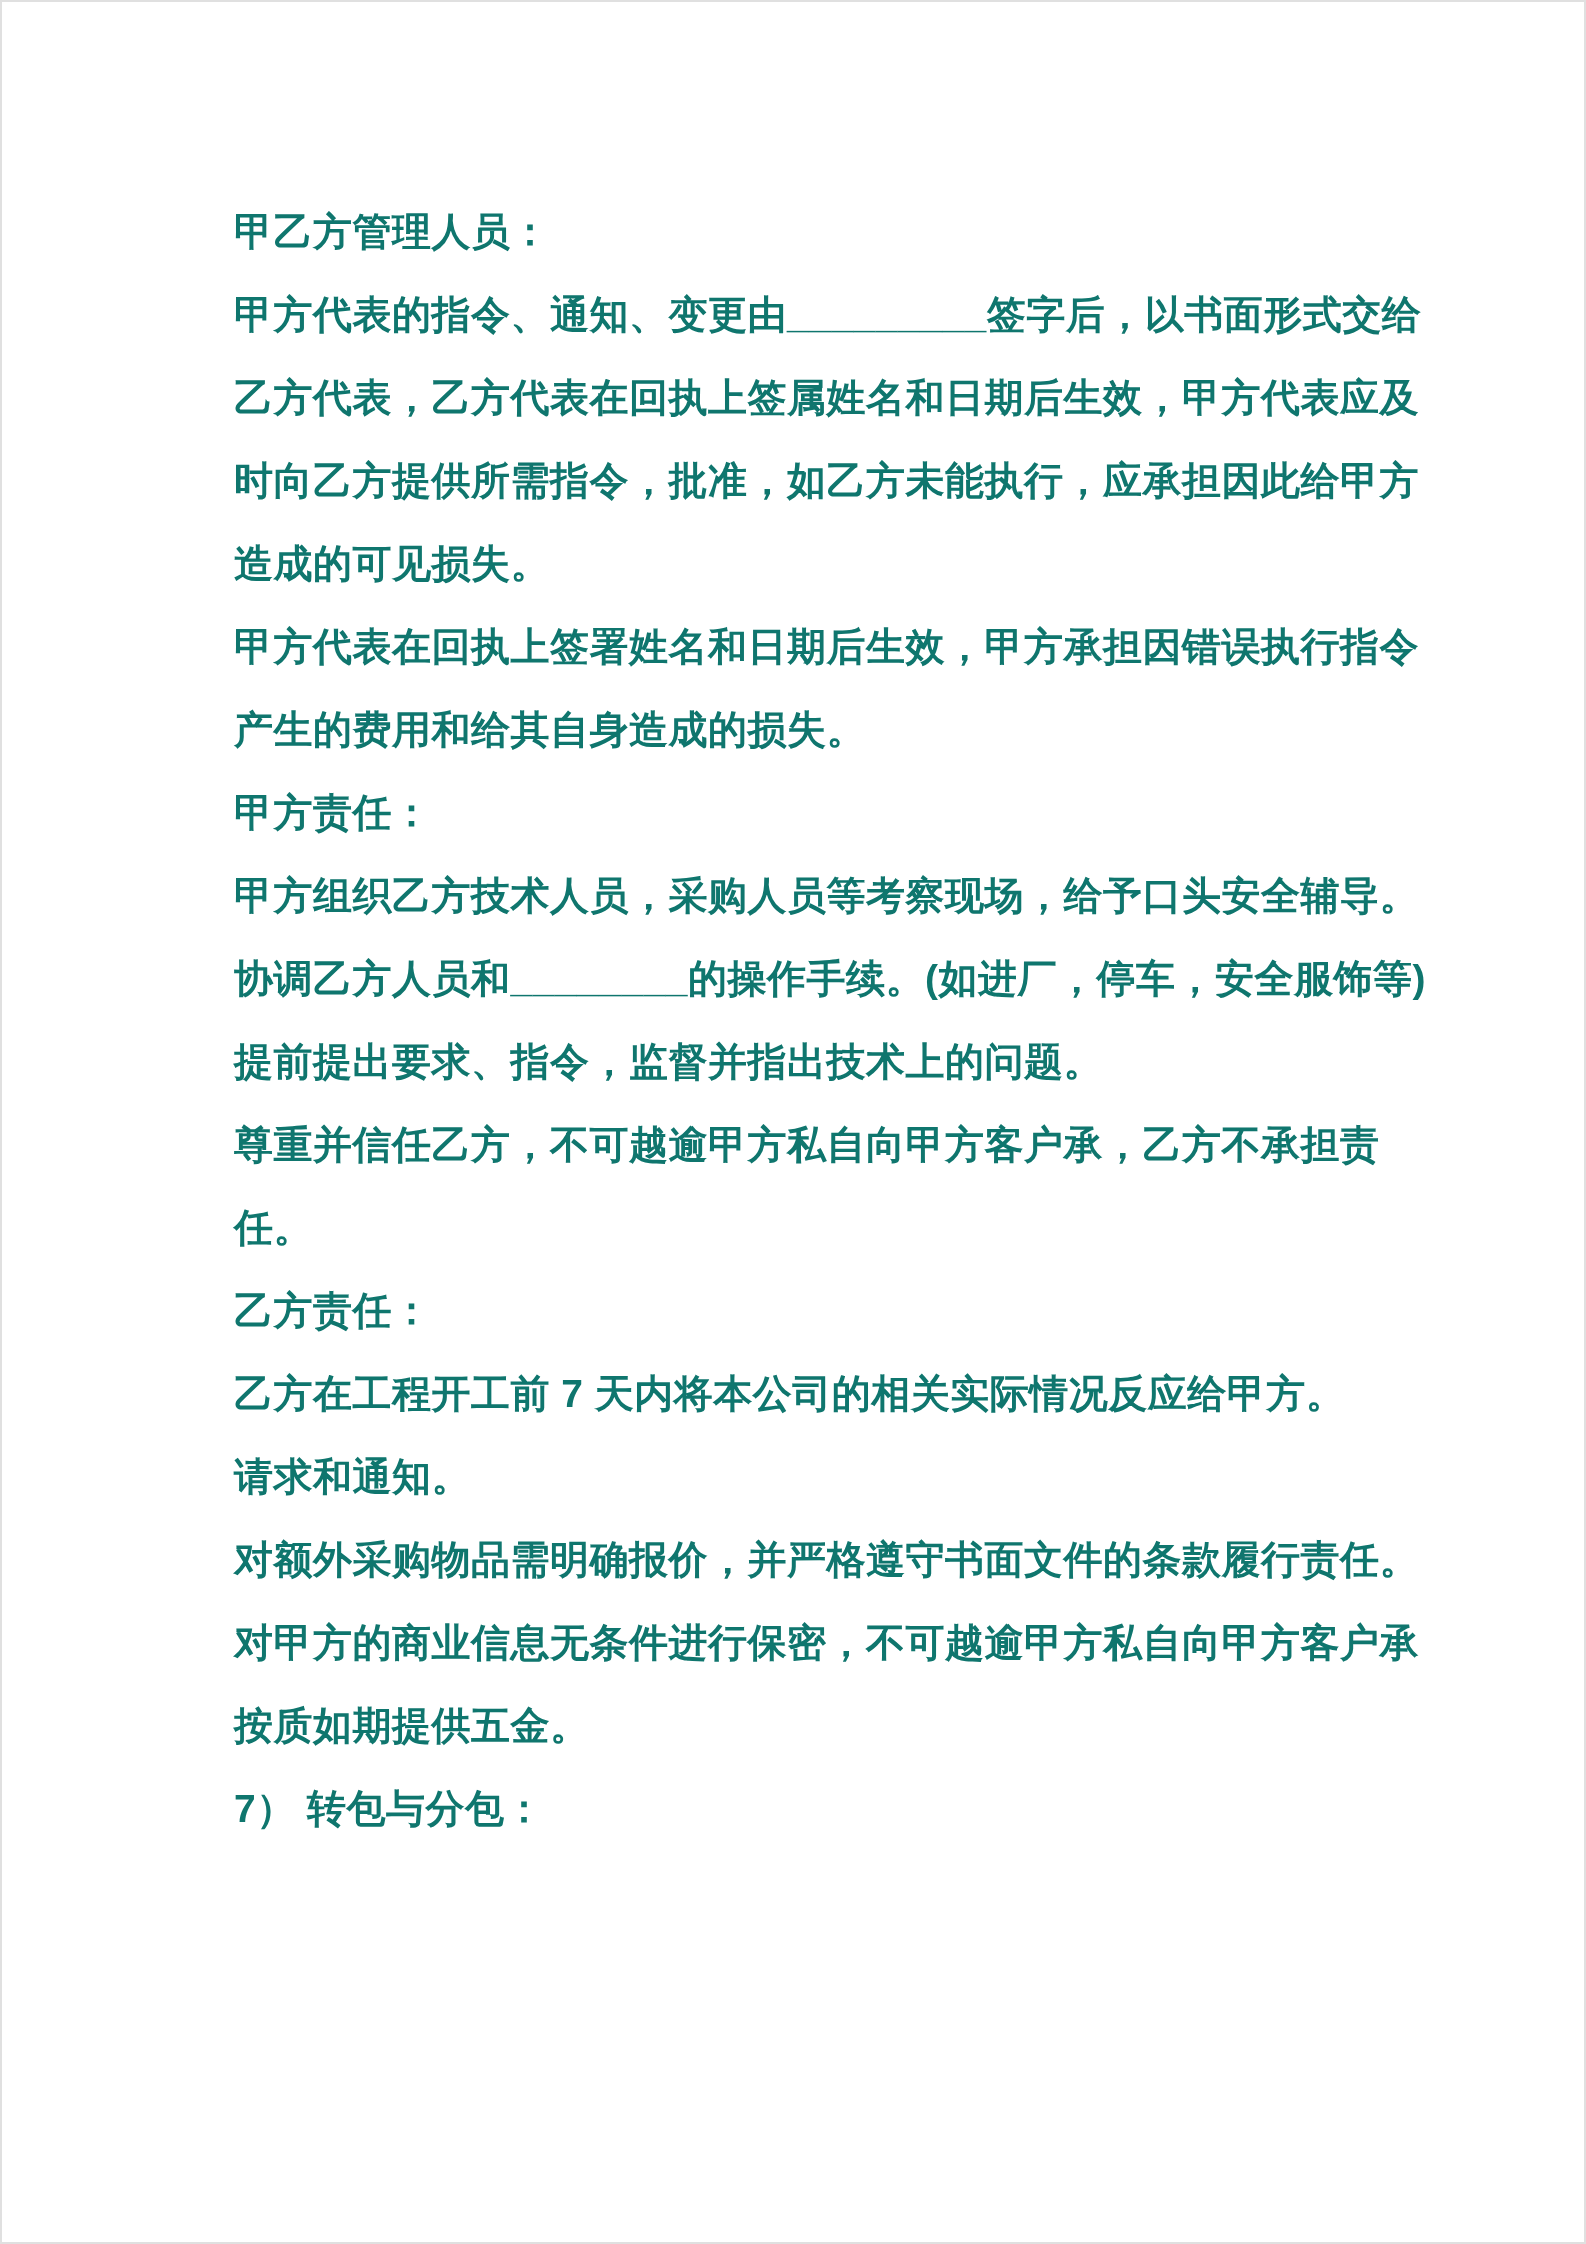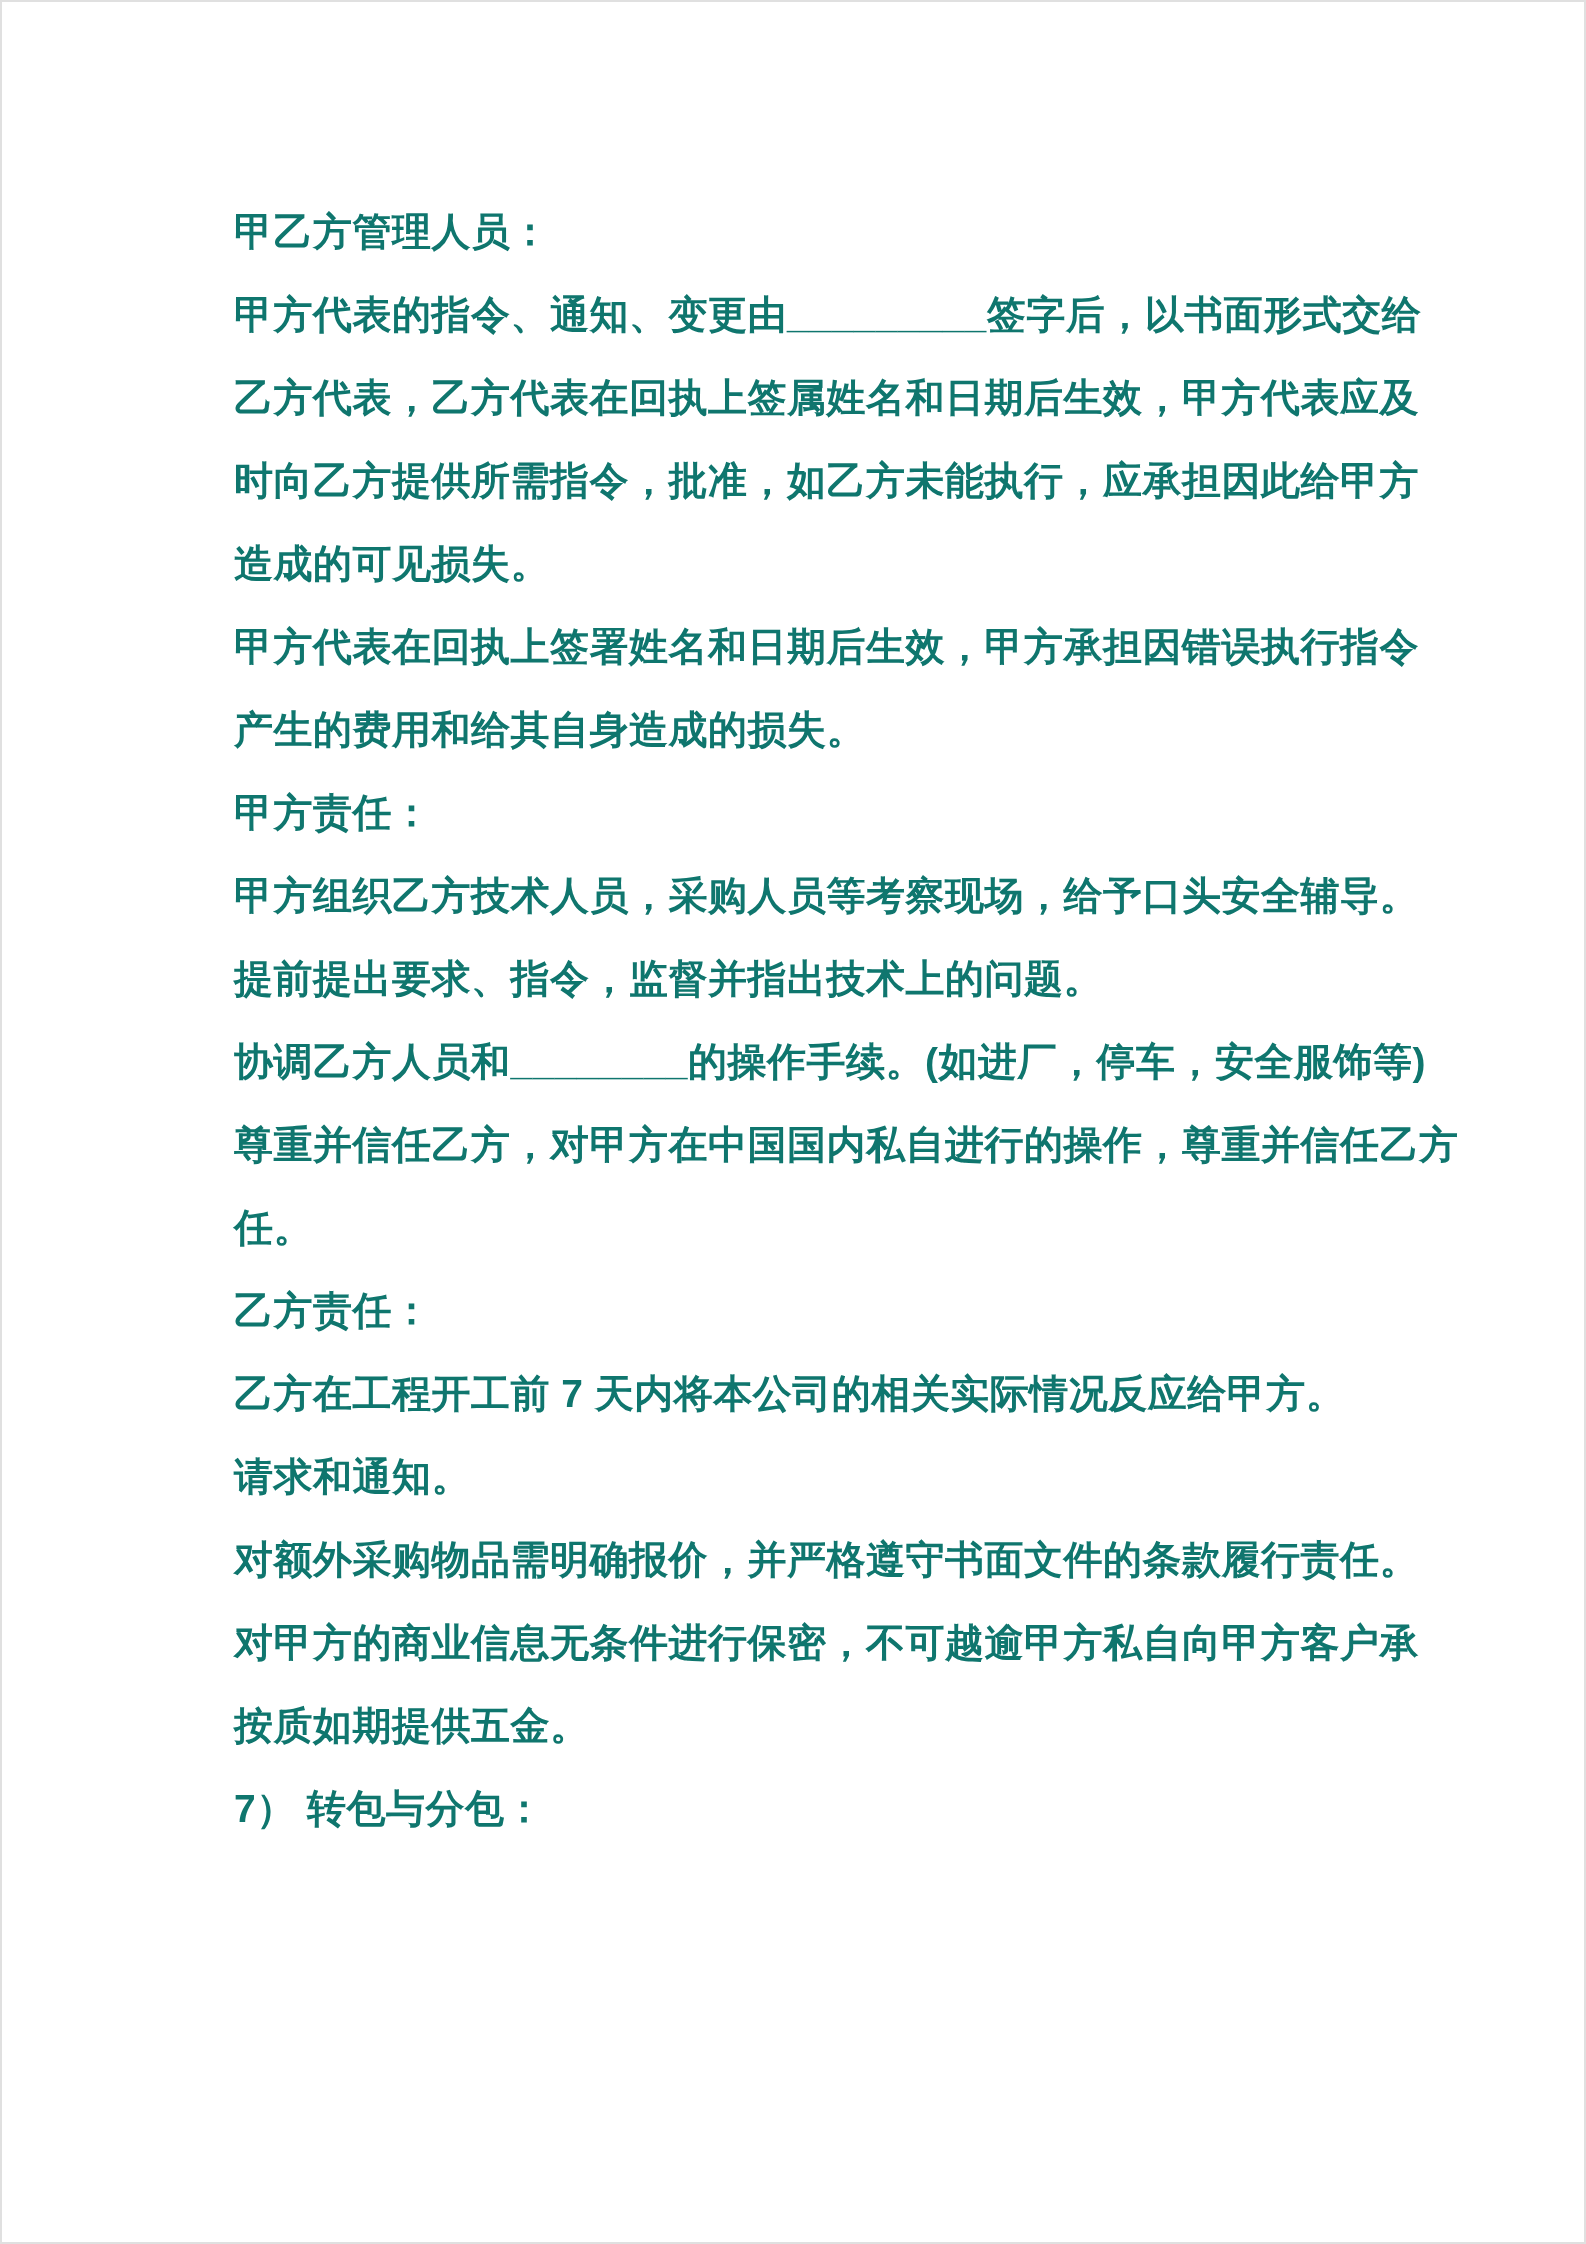--- a/index.html
+++ b/index.html
@@ -41,23 +41,23 @@
   <div class="doc" id="doc-body">
       <div class="line">甲乙方管理人员：</div>
       <div class="line">甲方代表的指令、通知、变更由_________签字后，以书面形式交给</div>
       <div class="line">乙方代表，乙方代表在回执上签属姓名和日期后生效，甲方代表应及</div>
       <div class="line">时向乙方提供所需指令，批准，如乙方未能执行，应承担因此给甲方</div>
       <div class="line">造成的可见损失。</div>
       <div class="line">甲方代表在回执上签署姓名和日期后生效，甲方承担因错误执行指令</div>
       <div class="line">产生的费用和给其自身造成的损失。</div>
       <div class="line">甲方责任：</div>
       <div class="line">甲方组织乙方技术人员，采购人员等考察现场，给予口头安全辅导。</div>
+      <div class="line">协调乙方人员和________的操作手续。(如进厂，停车，安全服饰等)</div>
       <div class="line">提前提出要求、指令，监督并指出技术上的问题。</div>
-      <div class="line">协调乙方人员和________的操作手续。(如进厂，停车，安全服饰等)</div>
-      <div class="line">尊重并信任乙方，对甲方在中国国内私自进行的操作，尊重并信任乙方</div>
+      <div class="line">尊重并信任乙方，不可越逾甲方私自向甲方客户承，乙方不承担责</div>
       <div class="line">任。</div>
       <div class="line">乙方责任：</div>
       <div class="line">乙方在工程开工前 7 天内将本公司的相关实际情况反应给甲方。</div>
       <div class="line">请求和通知。</div>
       <div class="line">对额外采购物品需明确报价，并严格遵守书面文件的条款履行责任。</div>
       <div class="line">对甲方的商业信息无条件进行保密，不可越逾甲方私自向甲方客户承</div>
       <div class="line">按质如期提供五金。</div>
       <div class="line">7） 转包与分包：</div>
     </div>
 </div>

